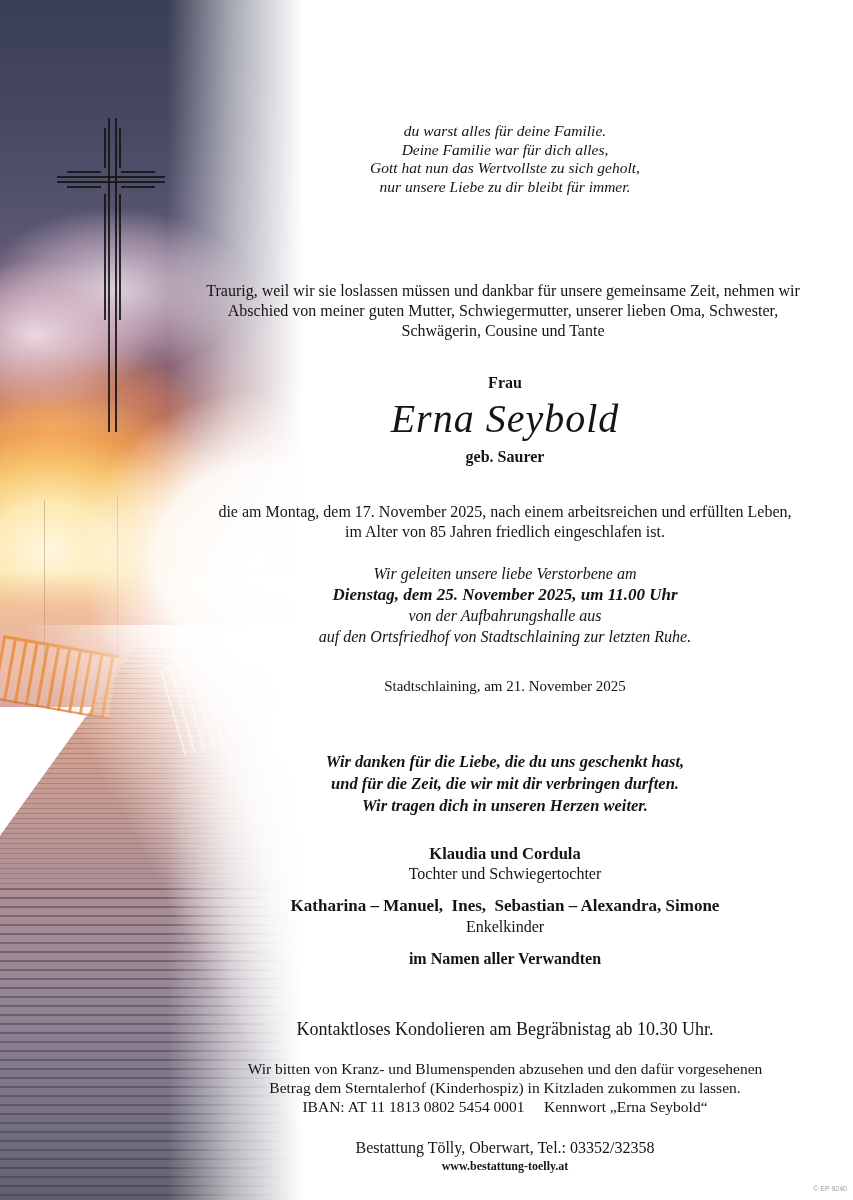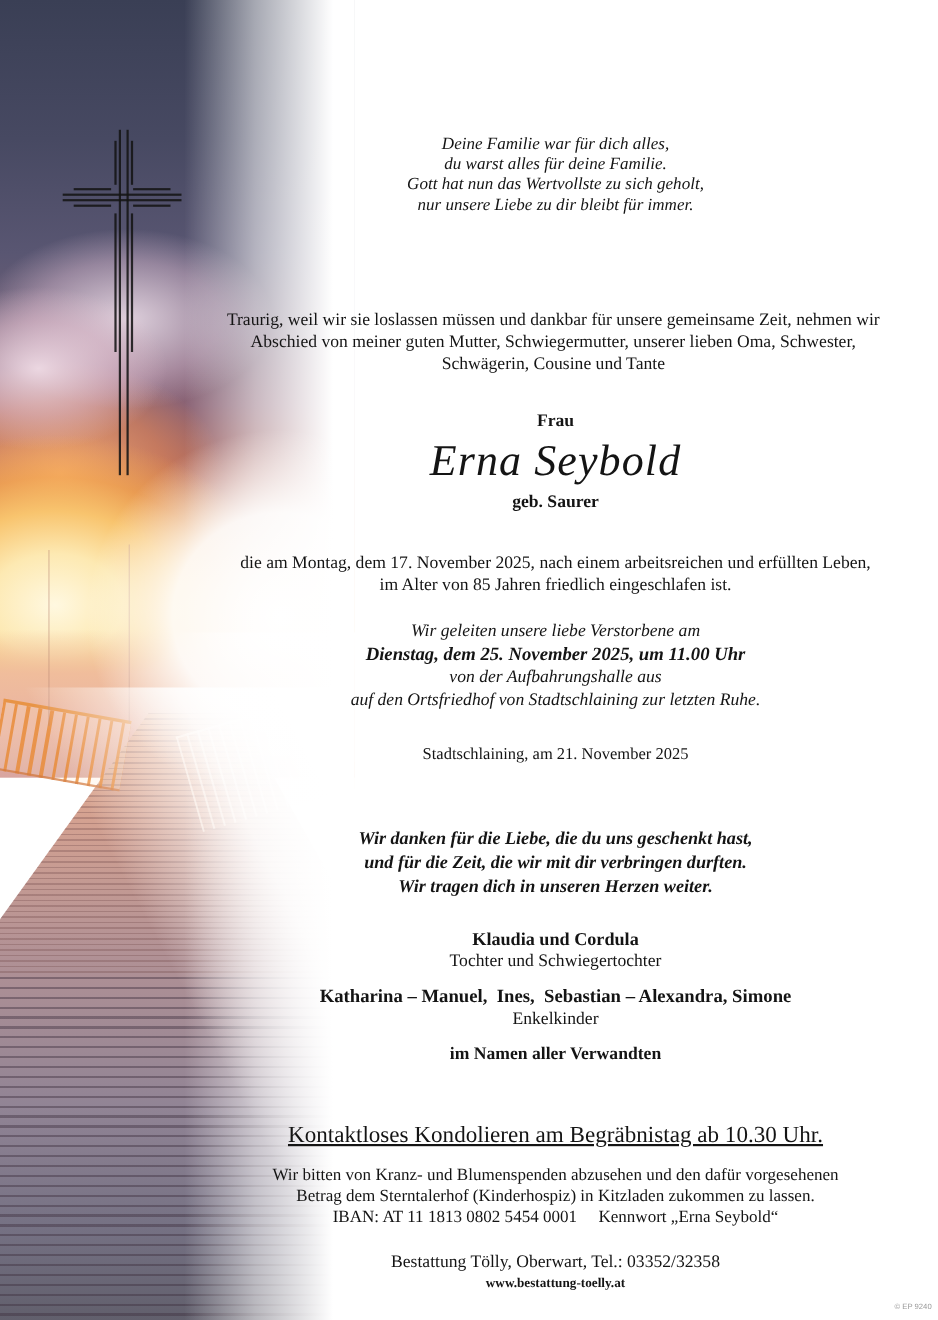--- a/index.html
+++ b/index.html
@@ -91,21 +91,21 @@
   .death{top:502px;font-size:16px;line-height:19.5px;}
   .funeral{top:563px;font-style:italic;font-size:16px;line-height:21px;}
   .funeral .strong{font-weight:bold;font-size:17px;}
   .dateline{top:678px;font-size:15px;}
   .thanks{top:751px;font-weight:bold;font-style:italic;font-size:16.5px;line-height:22px;}
   .daughters-names{top:844px;font-weight:bold;font-size:16.5px;}
   .daughters-rel{top:865px;font-size:16px;}
   .grand-names{top:896px;font-weight:bold;font-size:17px;}
   .grand-rel{top:918px;font-size:16px;}
   .closing{top:950px;font-weight:bold;font-size:16px;}
-  .condolence{top:1019px;font-size:21px;text-decoration:underline;}
+  .condolence{top:1019px;font-size:18px;}
   .donation{top:1059px;font-size:15.5px;line-height:19px;}
   .undertaker{top:1139px;font-size:16px;}
   .website{top:1159px;font-weight:bold;font-size:12px;text-align:center;}
   .printmark{position:absolute;right:6px;bottom:8px;z-index:11;font-family:"Liberation Sans",sans-serif;font-size:7px;color:#9a9a9a;text-align:right;}
 </style>
 </head>
 <body>
 
 <div class="photo">
   <div class="sky"></div>
@@ -133,22 +133,22 @@
   <div class="ln h-main-bot"></div>
   <div class="ln h-echo-top-l"></div>
   <div class="ln h-echo-top-r"></div>
   <div class="ln h-echo-bot-l"></div>
   <div class="ln h-echo-bot-r"></div>
 </div>
 
 <div class="content">
 
   <div class="blk poem">
+    <div>du warst alles für deine Familie.</div>
     <div>Deine Familie war für dich alles,</div>
-    <div>du warst alles für deine Familie.</div>
     <div>Gott hat nun das Wertvollste zu sich geholt,</div>
     <div>nur unsere Liebe zu dir bleibt für immer.</div>
   </div>
 
   <div class="blk intro">Traurig, weil wir sie loslassen müssen und dankbar für unsere gemeinsame Zeit, nehmen wir Abschied von meiner guten Mutter, Schwiegermutter, unserer lieben Oma, Schwester, Schwägerin, Cousine und Tante</div>
 
   <div class="blk salutation">Frau</div>
   <div class="blk name">Erna Seybold</div>
   <div class="blk maiden">geb. Saurer</div>
 

